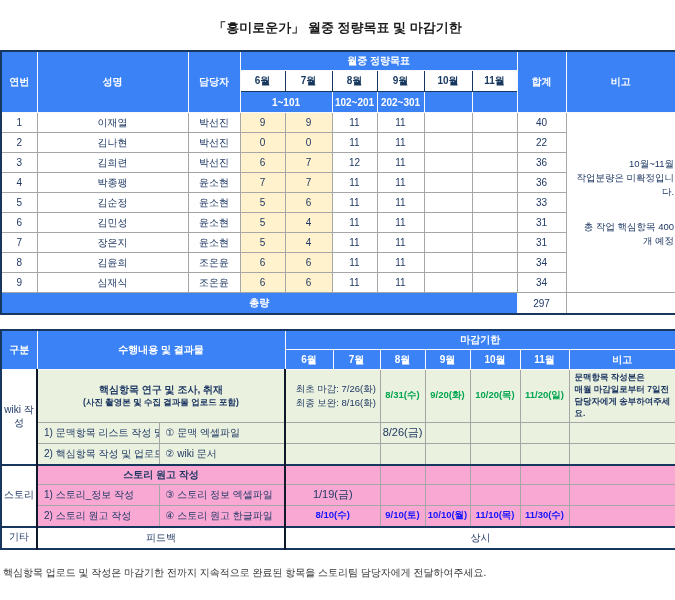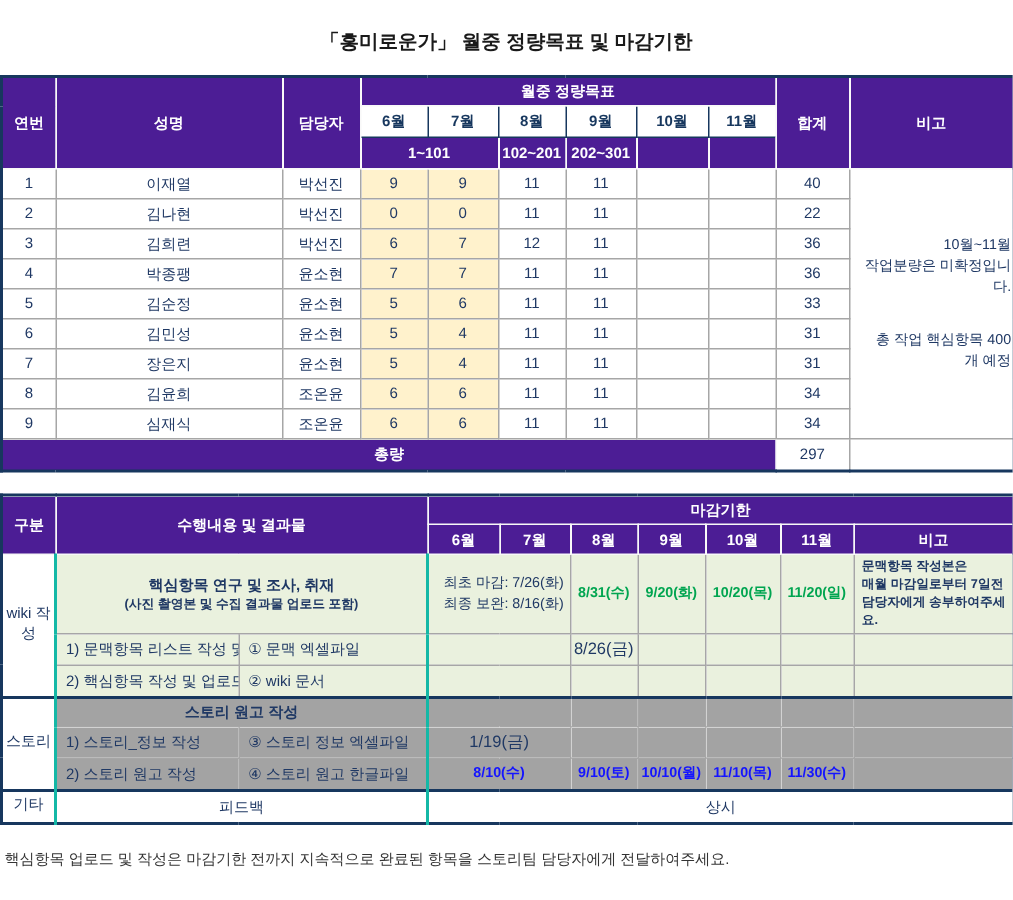--- a/index.html
+++ b/index.html
@@ -11,44 +11,44 @@
   .title {
     text-align:center; font-weight:bold; font-size:13px; color:#1a1a1a;
     padding-top:19px; height:16px;
   }
   table { border-collapse:collapse; table-layout:fixed; }
   td { overflow:hidden; vertical-align:middle; }
 
   
   .main-tbl { width:675px; border:2px solid #17375e; }
   .main-tbl td { font-size:10px; color:#1f3864; text-align:center; white-space:nowrap; }
-  td.nav  { background:#4c1d95; color:#ffffff; border:1px solid #f8f8f8; font-weight:bold; }
+  td.nav  { background:#3b82f6; color:#ffffff; border:1px solid #f8f8f8; font-weight:bold; }
   td.mon  { background:#ffffff; color:#17375e; border:1px solid #17375e; font-weight:bold; }
   td.bd   { border:1px solid #a6a6a6; }
   td.cream{ background:#fff2cc; }
   td.green{ background:#eaf1de; }
-  td.blue { background:#a3a3a3; }
+  td.blue { background:#f9a8d4; }
   td.left { text-align:left; padding-left:6px; }
   .r-h16 td { height:16px; } .r-h17 td { height:17px; } .r-h18 td { height:18px; } .r-h36 td { height:36px; }
   #t1 { margin-top:15px; }
   #t2 { margin-top:14px; }
   td.note-tall { text-align:right; vertical-align:middle; padding-left:8px;
                  font-size:9.5px; line-height:1.45; white-space:normal; }
   .gap-top { margin-top:22px; }
   td.datecell-g { color:#00a550; font-weight:bold; font-size:9.5px; }
   td.datecell-b { color:#1414ff; font-weight:bold; font-size:9.5px; }
   td.datecell-n { font-size:11px; }
   .twoline { line-height:1.5; font-size:9.5px; text-align:center; padding-left:6px; white-space:normal; }
   td.small-note { font-size:8.5px; font-weight:bold; text-align:left; padding:2px 2px 2px 5px;
                   line-height:1.4; white-space:normal;margin-left:24px; }
   .cell-sub { font-size:8.5px; font-weight:bold; }
   .cell-main { font-size:10px; font-weight:bold; }
   td.cat { background:#ffffff; white-space:normal; line-height:1.25; }
   tr.sec td { border-top:2px solid #17375e; }
-  td.div-l { border-left:2px solid #14b8a6; }
+  td.div-l { border-left:2px solid #0f172a; }
 
   
   .footer-note { font-size:10px; color:#333333; margin:16px 0 0 3px; }
 
   
   #t3 { margin:24px 0 0 7px; width:303px; border:1px solid #595959; }
   #t3 td { border:1px solid #7f7f7f; font-size:10px; color:#333333; text-align:center; }
   #t3 td.hd { background:#d9d9d9; font-weight:bold; color:#262626; height:18px; }
 </style>
 </head>

